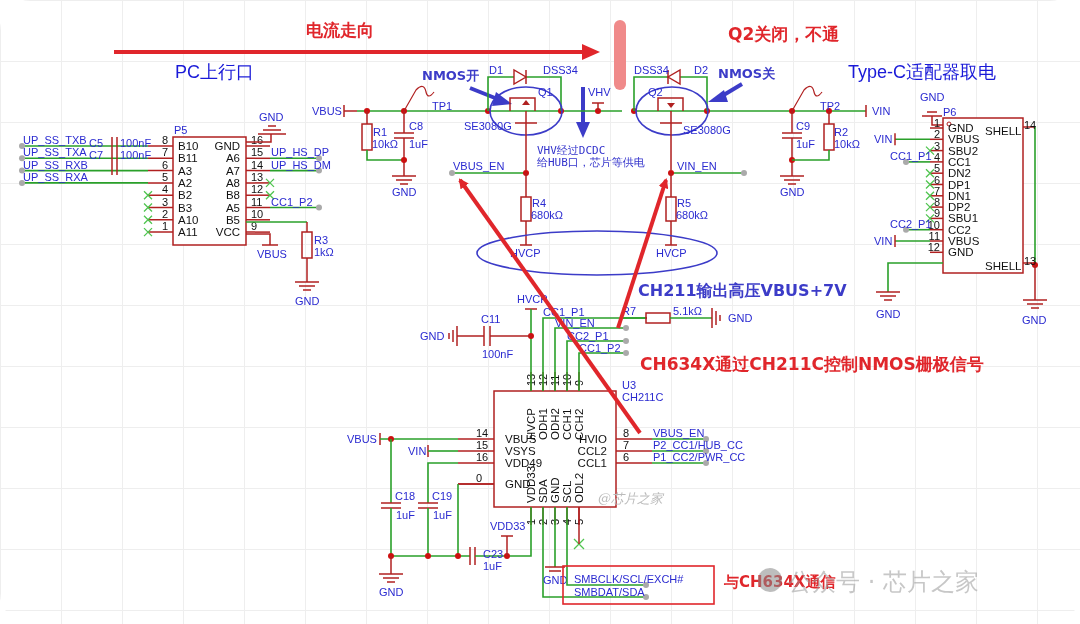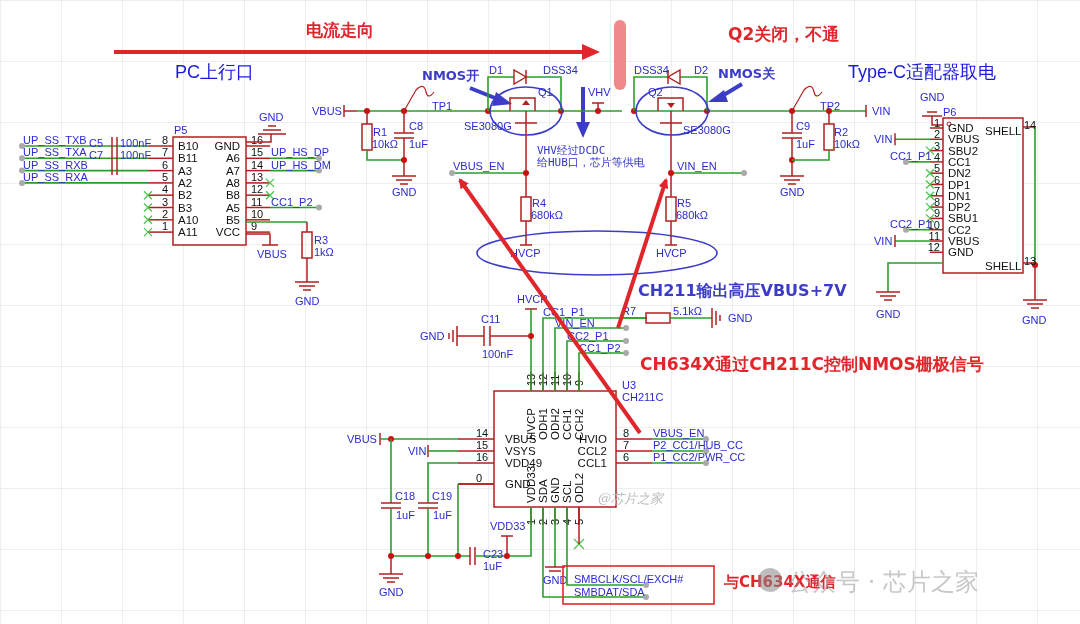--- a/index.html
+++ b/index.html
@@ -1,18 +1,18 @@
 <!DOCTYPE html>
 <html><head>
 <meta charset="utf-8">
 <style>
   html,body{margin:0;padding:0;background:#fff;}
   #stage{position:relative;width:1080px;height:624px;overflow:hidden;background:#fff;
     background-image:linear-gradient(#eeeeee 1px,transparent 1px),linear-gradient(90deg,#eeeeee 1px,transparent 1px);
-    background-size:61px 61px;}
+    background-size:61px 61px;border-radius:31px;}
   svg{position:absolute;left:0;top:0;}
   .lbl{font-family:"Liberation Sans",sans-serif;font-size:11px;fill:#2a2ad0;}
   .pin{font-family:"Liberation Sans",sans-serif;font-size:11.5px;fill:#111;}
   .pnum{font-family:"Liberation Sans",sans-serif;font-size:11px;fill:#111;}
   .ann-red{font-family:"DejaVu Sans",sans-serif;font-size:17px;font-weight:bold;fill:#e0262b;}
   .ann-blue{font-family:"DejaVu Sans",sans-serif;font-size:16px;font-weight:bold;fill:#3c3cc8;}
   .ann-blue-l{font-family:"Liberation Sans",sans-serif;font-size:18px;fill:#1a1ad8;}
   .note{font-family:"DejaVu Sans Mono",monospace;font-size:11px;fill:#3333cc;}
   .wm{font-family:"DejaVu Sans",sans-serif;font-size:24px;fill:#9a9a9a;}
   .wm2{font-family:"DejaVu Serif",serif;font-size:13px;font-style:italic;fill:#bbbbbb;}

